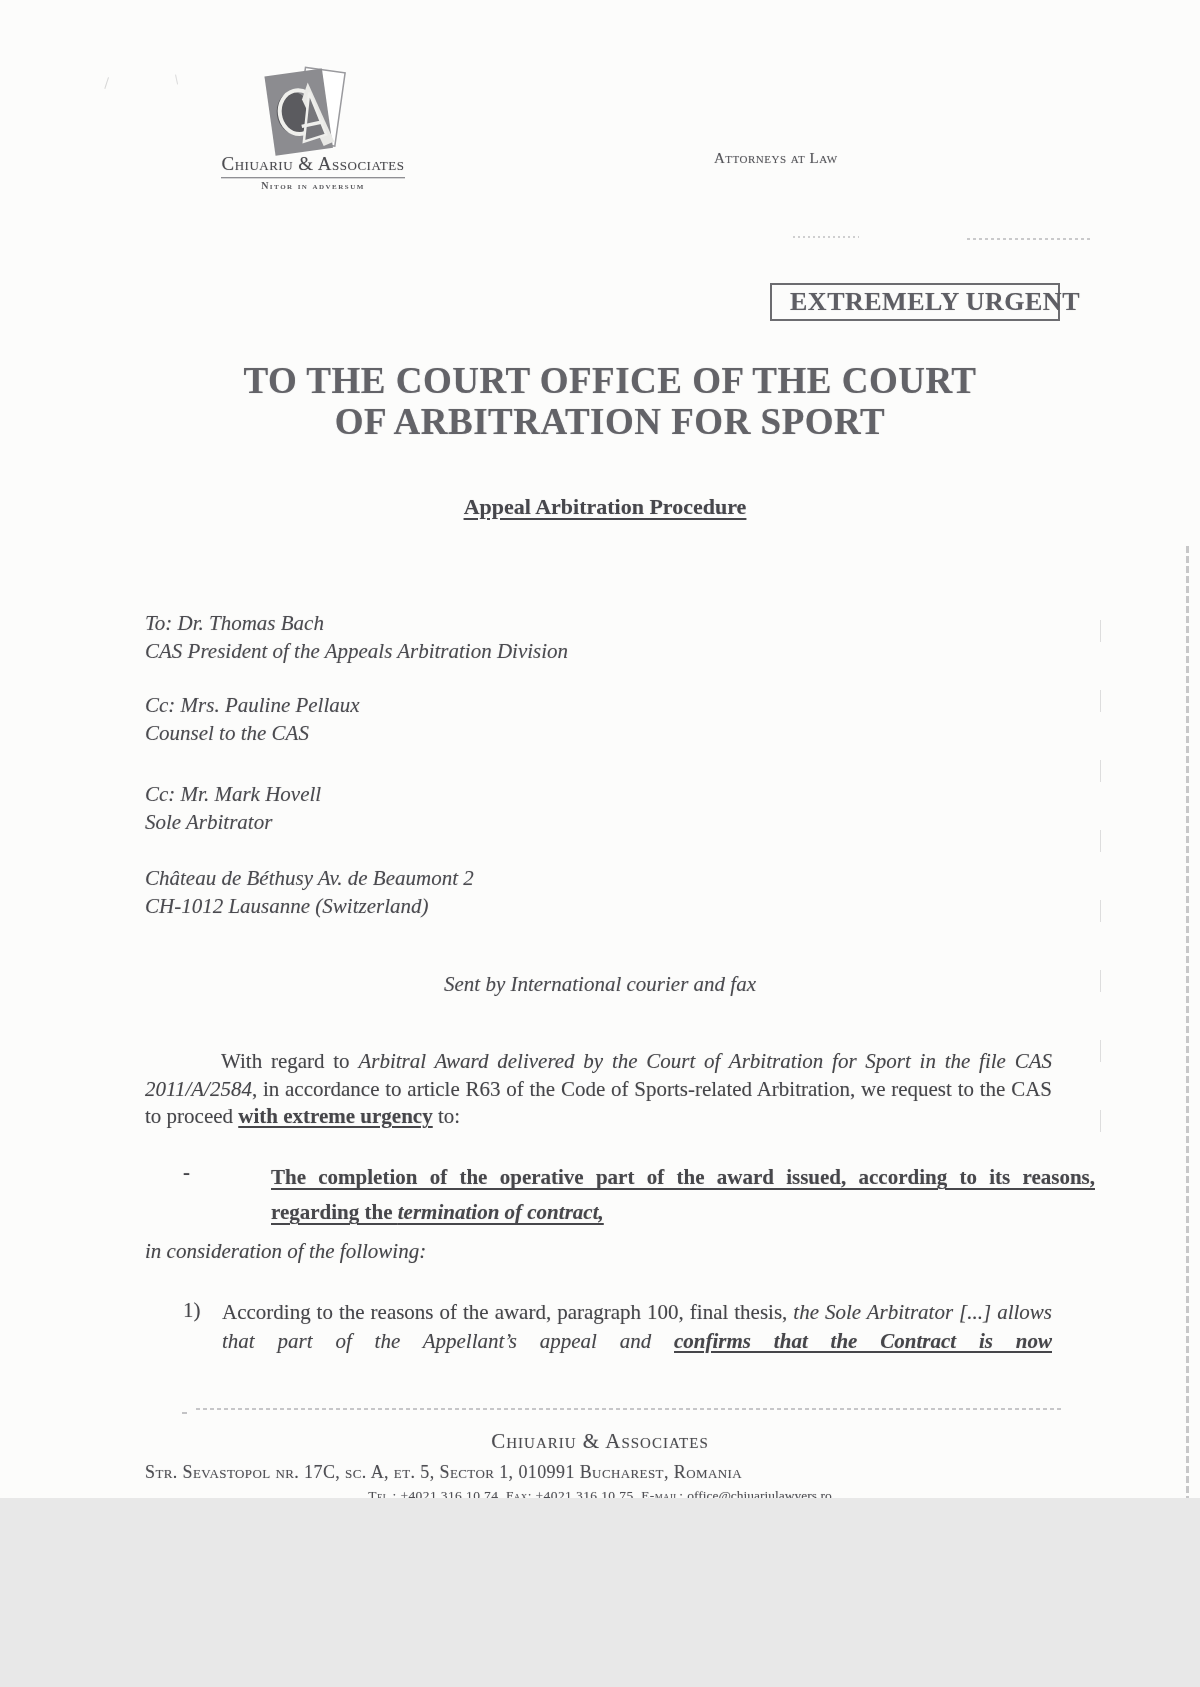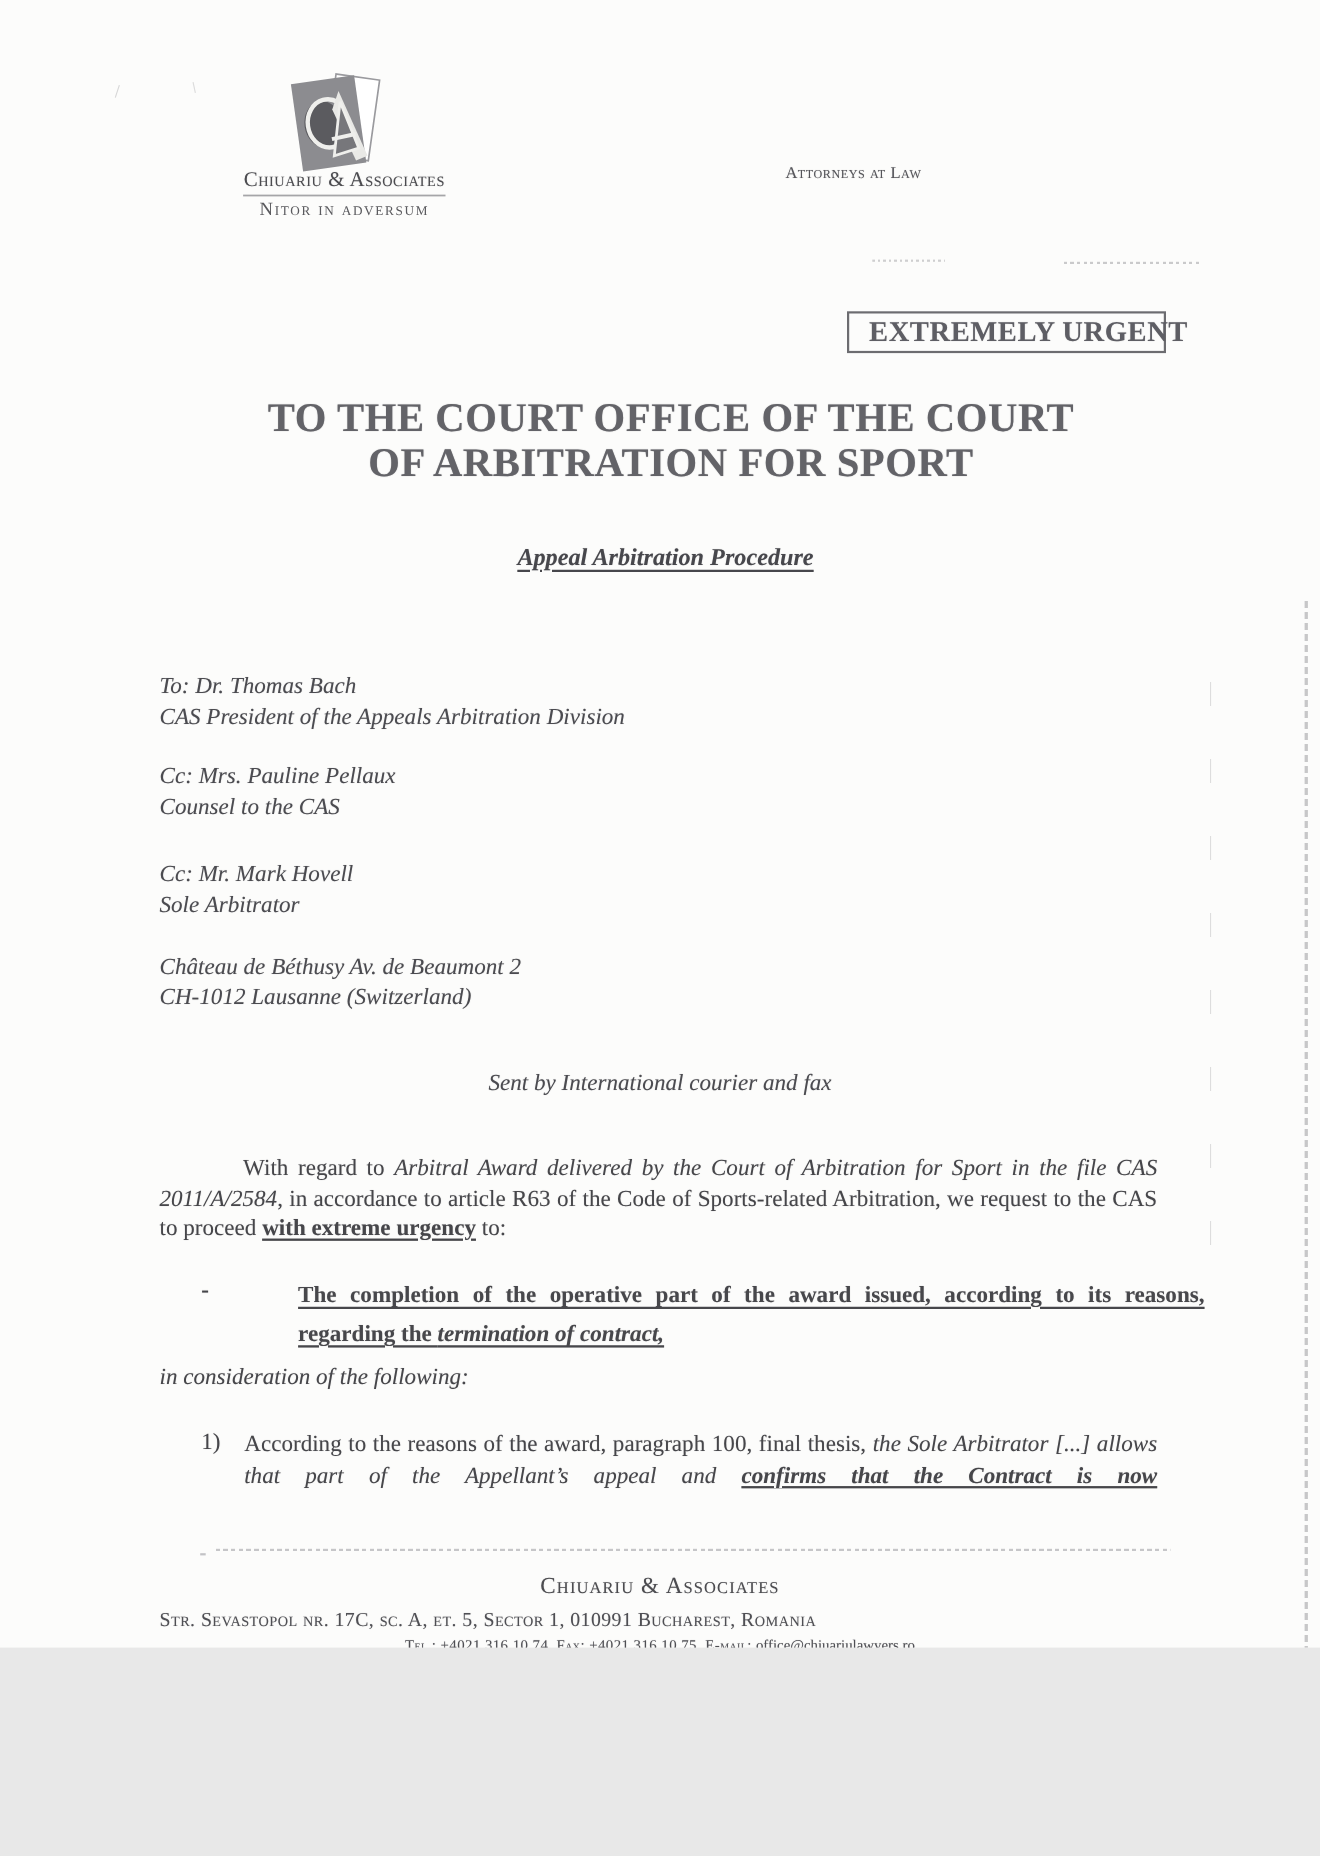--- a/index.html
+++ b/index.html
@@ -13,38 +13,38 @@
   .ink{text-shadow:0 0 1px rgba(60,60,65,.28);}
   .italic{font-style:italic;}
   .bold{font-weight:bold;}
 
   
   .logo{left:260px;top:64px;width:94px;height:96px;}
   .firm-head{left:200px;top:153px;width:226px;text-align:center;color:#4c4c50;}
   .firm-name{font-variant:small-caps;font-size:19px;letter-spacing:.5px;}
   .firm-rule{width:184px;height:0;margin:2px auto 0;border-top:1px solid #8f8f93;
              box-shadow:0 1px 0 rgba(140,140,145,.35);}
-  .firm-motto{font-variant:small-caps;font-size:17px;letter-spacing:1.5px;margin-top:2px;color:#5a5a5e;}
+  .firm-motto{font-variant:small-caps;font-size:10px;letter-spacing:1.5px;margin-top:2px;color:#5a5a5e;font-weight:bold;}
   .attorneys{left:714px;top:150px;font-variant:small-caps;font-size:15px;letter-spacing:.5px;color:#55555a;}
 
   
   .urgent-box{
     left:770px;top:283px;width:290px;height:38px;
     border:2px solid #6c6c70;box-sizing:border-box;
     display:flex;align-items:center;justify-content:center;
     color:#5e5e64;font-weight:bold;font-size:26px;letter-spacing:.5px;white-space:nowrap;padding-left:40px;
   }
 
   
   .title{left:150px;top:360px;width:920px;text-align:center;
          font-size:37px;line-height:41px;font-weight:bold;color:#636368;
          letter-spacing:.5px;text-shadow:0 0 1px rgba(80,80,85,.45);}
   .subtitle{left:150px;top:494px;width:910px;text-align:center;
             font-size:22px;font-weight:bold;color:#47474c;}
-  .subtitle span{text-decoration:underline;text-decoration-thickness:2px;text-underline-offset:4px;font-style:italic;}
+  .subtitle span{text-decoration:underline;text-decoration-thickness:2px;text-underline-offset:4px;}
 
   
   .recip{left:145px;width:760px;font-style:italic;font-size:21px;line-height:28px;color:#4b4b50;}
   .r1{top:609px;} .r2{top:691px;} .r3{top:780px;} .r4{top:864px;}
 
   .delivery{left:145px;top:972px;width:910px;text-align:center;
             font-style:italic;font-size:21px;color:#4b4b50;}
 
   
   .para{left:145px;top:1048px;width:907px;font-size:21px;line-height:27.5px;

